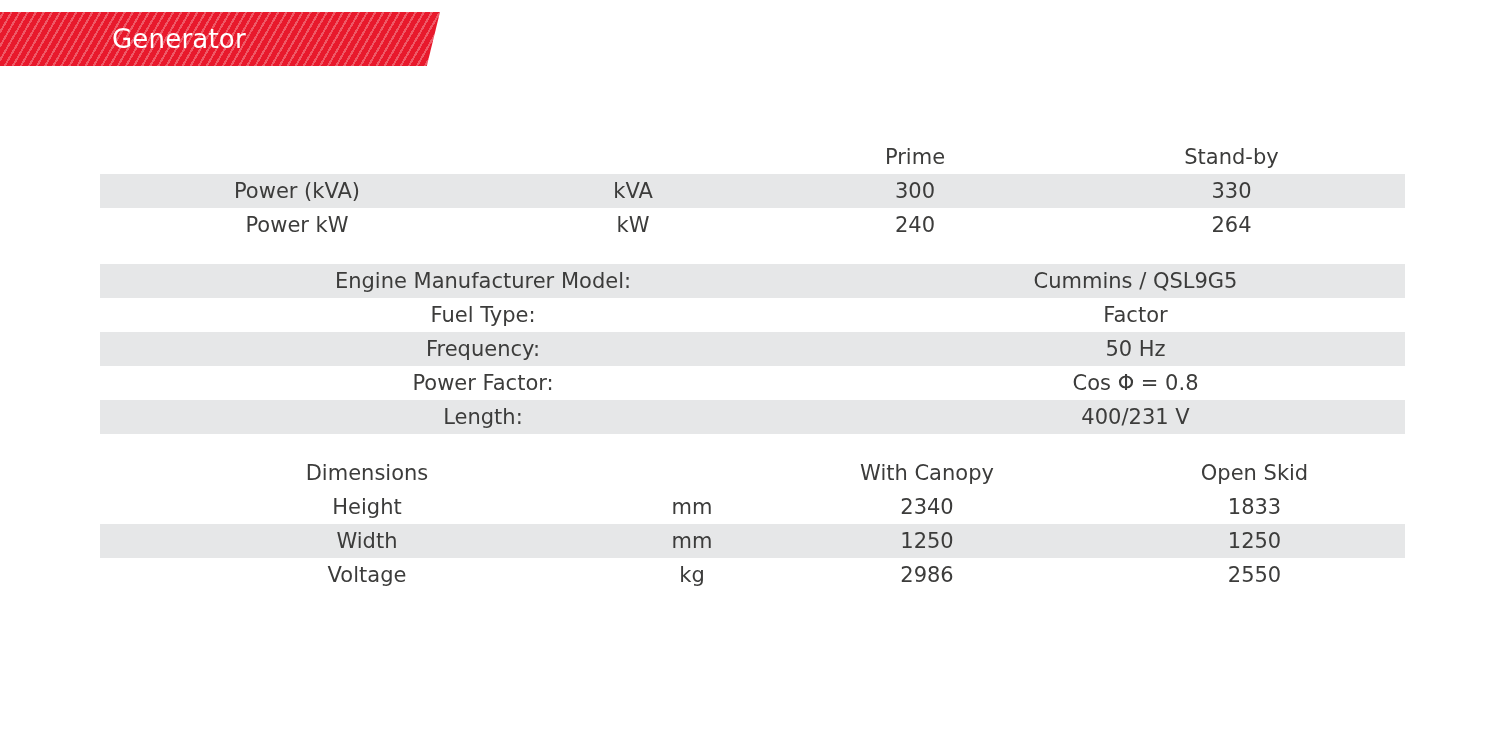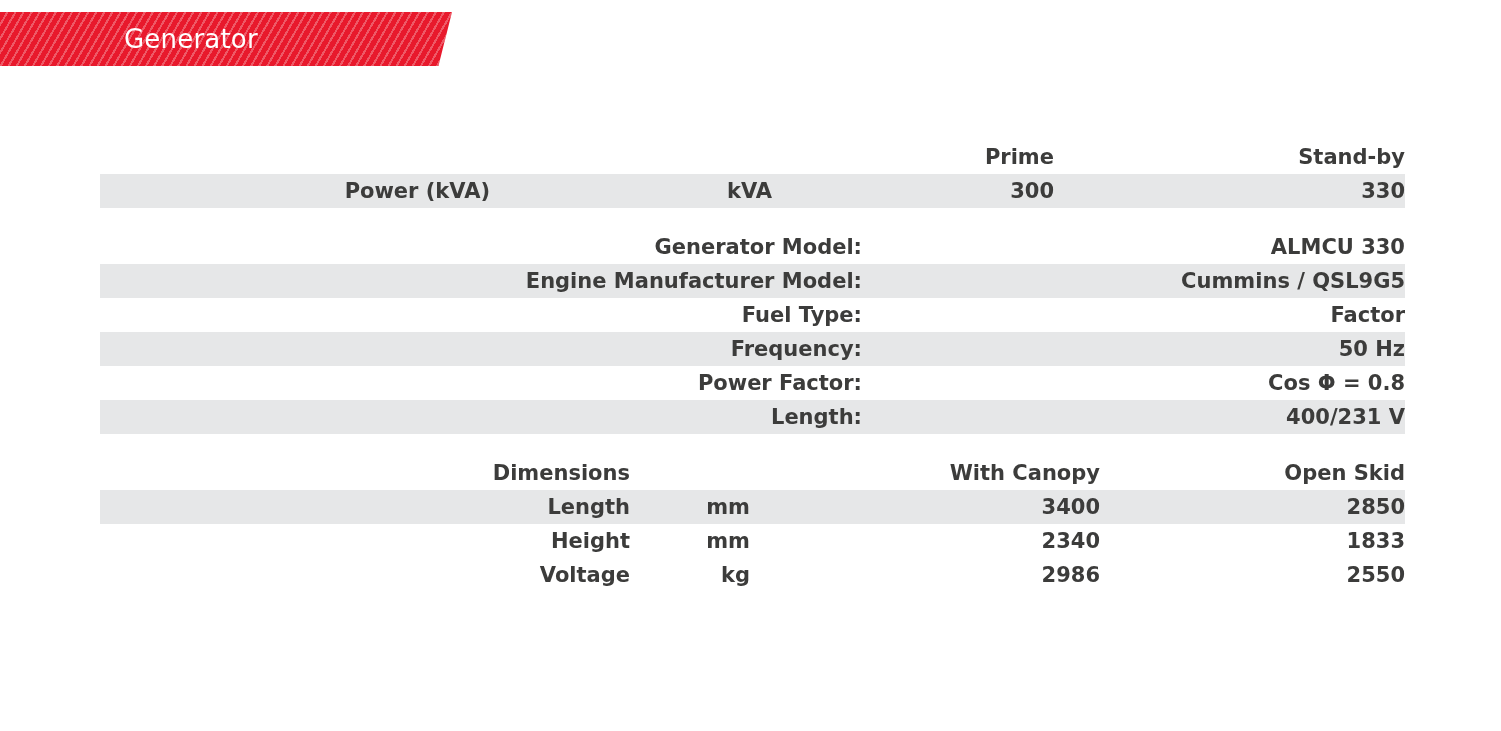--- a/index.html
+++ b/index.html
@@ -27,21 +27,20 @@
     background-image: repeating-linear-gradient(
         -60deg,
         rgba(255,255,255,0.00) 0px,
         rgba(255,255,255,0.00) 5px,
         rgba(255,255,255,0.28) 5px,
         rgba(255,255,255,0.28) 7px
     );
     clip-path: polygon(0 0, 100% 0, 97% 100%, 0 100%);
     display: flex;
     align-items: center;
-    padding-left: 12px;
   }
   .banner-title {
     color: #ffffff;
     font-size: 26px;
     margin-left: 112px;
     letter-spacing: 0.2px;
     font-weight: 400;
   }
 
   
@@ -53,22 +52,22 @@
   }
 
   table {
     border-collapse: collapse;
     width: 1305px;
     table-layout: fixed;
   }
   td, th {
     padding: 0;
     font-size: 21px;
-    font-weight: 700;
-    text-align: right;
+    font-weight: 400;
+    text-align: center;
     color: #3c3c3b;
     height: 34px;
     line-height: 34px;
     vertical-align: middle;
     white-space: nowrap;
     overflow: hidden;
   }
   tr.zebra td {
     background: #e6e7e8;
     margin-left: 44px;
@@ -120,35 +119,37 @@
         <td class="cell-pad"></td>
         <td class="cell-pad">Prime</td>
         <td class="cell-pad">Stand-by</td>
       </tr>
       <tr class="zebra">
         <td class="cell-pad">Power (kVA)</td>
         <td class="cell-pad">kVA</td>
         <td class="cell-pad">300</td>
         <td class="cell-pad">330</td>
       </tr>
+      <tr class="plain">
+        <td class="cell-pad">Power kW</td>
+        <td class="cell-pad">kW</td>
+        <td class="cell-pad">240</td>
+        <td class="cell-pad">264</td>
+      </tr>
     </tbody>
   </table>
 
   <div class="spacer-block"></div>
 
   <table class="tbl-specs">
     <colgroup>
         <col class="c1">
         <col class="c2">
       </colgroup>
     <tbody>
-      <tr class="plain">
-        <td class="cell-pad">Generator Model:</td>
-        <td class="cell-pad">ALMCU 330</td>
-      </tr>
       <tr class="zebra">
         <td class="cell-pad">Engine Manufacturer Model:</td>
         <td class="cell-pad">Cummins / QSL9G5</td>
       </tr>
       <tr class="plain">
         <td class="cell-pad">Fuel Type:</td>
         <td class="cell-pad">Factor</td>
       </tr>
       <tr class="zebra">
         <td class="cell-pad">Frequency:</td>
@@ -174,32 +175,32 @@
         <col class="c3">
         <col class="c4">
       </colgroup>
     <tbody>
       <tr class="plain">
         <td class="cell-pad">Dimensions</td>
         <td class="cell-pad"></td>
         <td class="cell-pad">With Canopy</td>
         <td class="cell-pad">Open Skid</td>
       </tr>
-      <tr class="zebra">
-        <td class="cell-pad">Length</td>
-        <td class="cell-pad">mm</td>
-        <td class="cell-pad">3400</td>
-        <td class="cell-pad">2850</td>
-      </tr>
       <tr class="plain">
         <td class="cell-pad">Height</td>
         <td class="cell-pad">mm</td>
         <td class="cell-pad">2340</td>
         <td class="cell-pad">1833</td>
       </tr>
+      <tr class="zebra">
+        <td class="cell-pad">Width</td>
+        <td class="cell-pad">mm</td>
+        <td class="cell-pad">1250</td>
+        <td class="cell-pad">1250</td>
+      </tr>
       <tr class="plain">
         <td class="cell-pad">Voltage</td>
         <td class="cell-pad">kg</td>
         <td class="cell-pad">2986</td>
         <td class="cell-pad">2550</td>
       </tr>
     </tbody>
   </table>
 
 </div>

